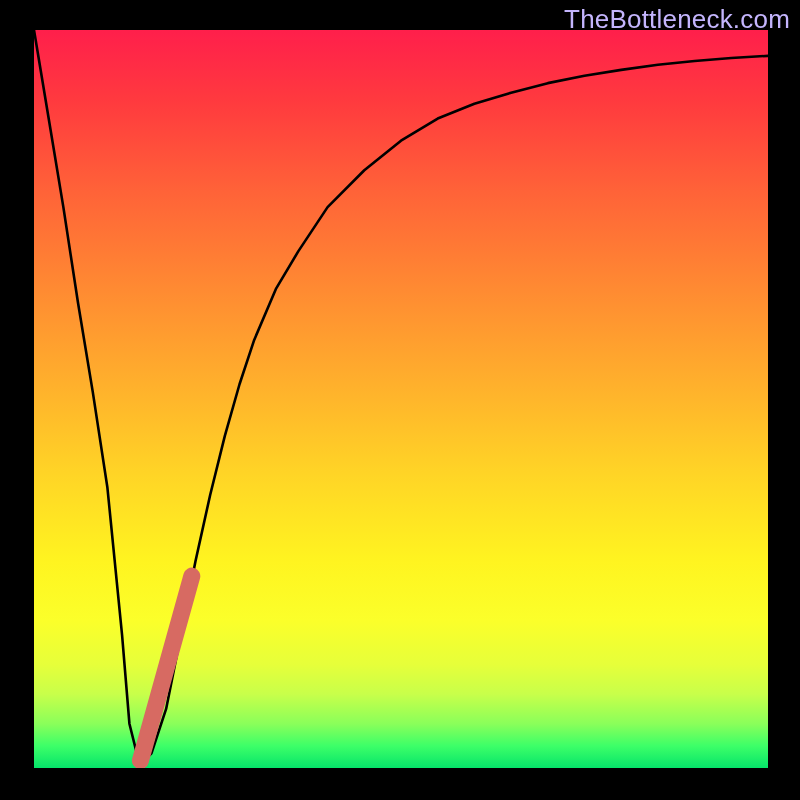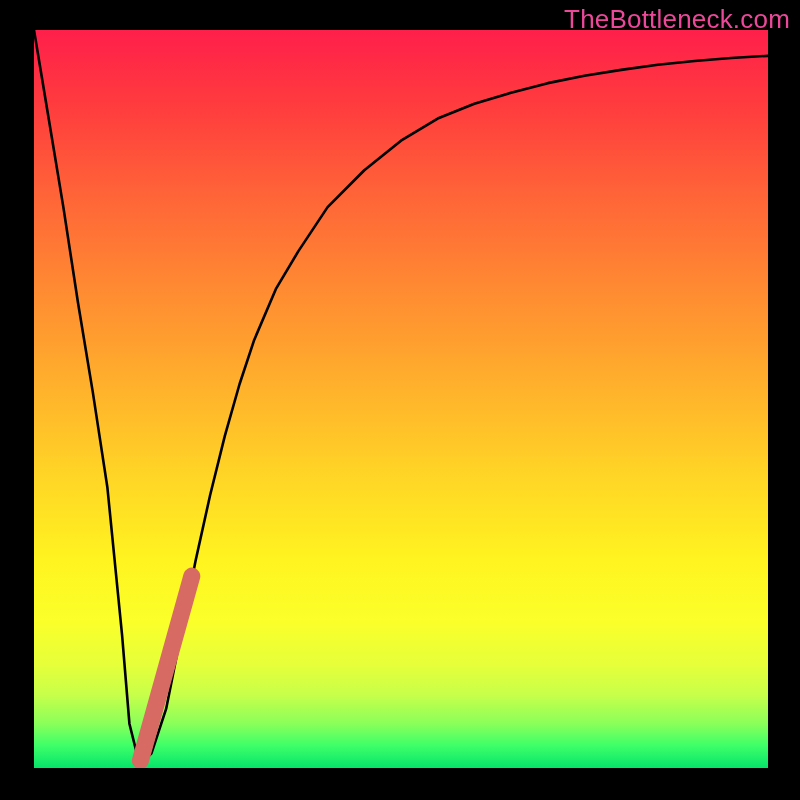--- a/index.html
+++ b/index.html
@@ -38,21 +38,21 @@
       #c8ff4a 90%,
       #8aff5a 94%,
       #3dff68 97%,
       #06e46a 100%
     );
   }
   .watermark {
     position: absolute;
     top: 4px;
     right: 10px;
-    color: #ec4899;
+    color: #c4b5fd;
     font-size: 26px;
     font-weight: 500;
     letter-spacing: 0.2px;
     user-select: none;
     text-align: right;
   }
   svg.curves {
     position: absolute;
     left: 0;
     top: 0;

